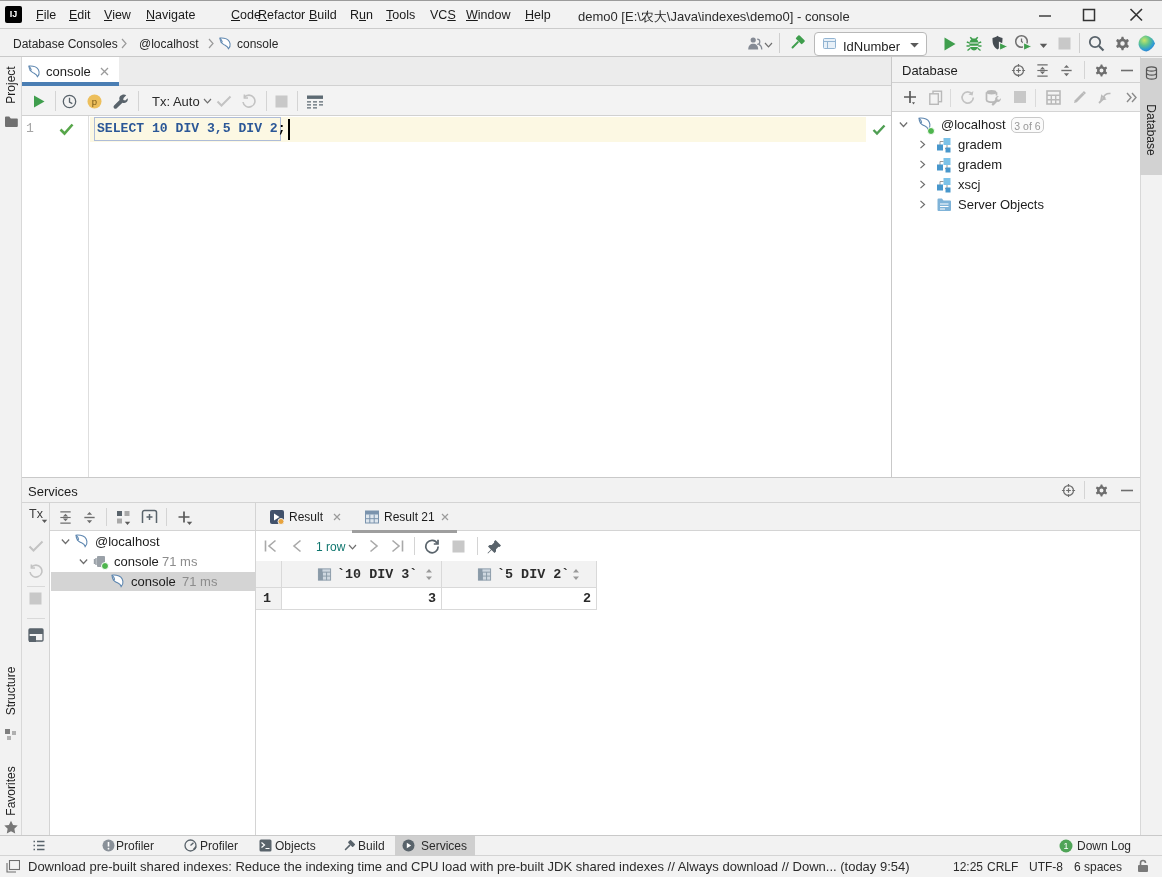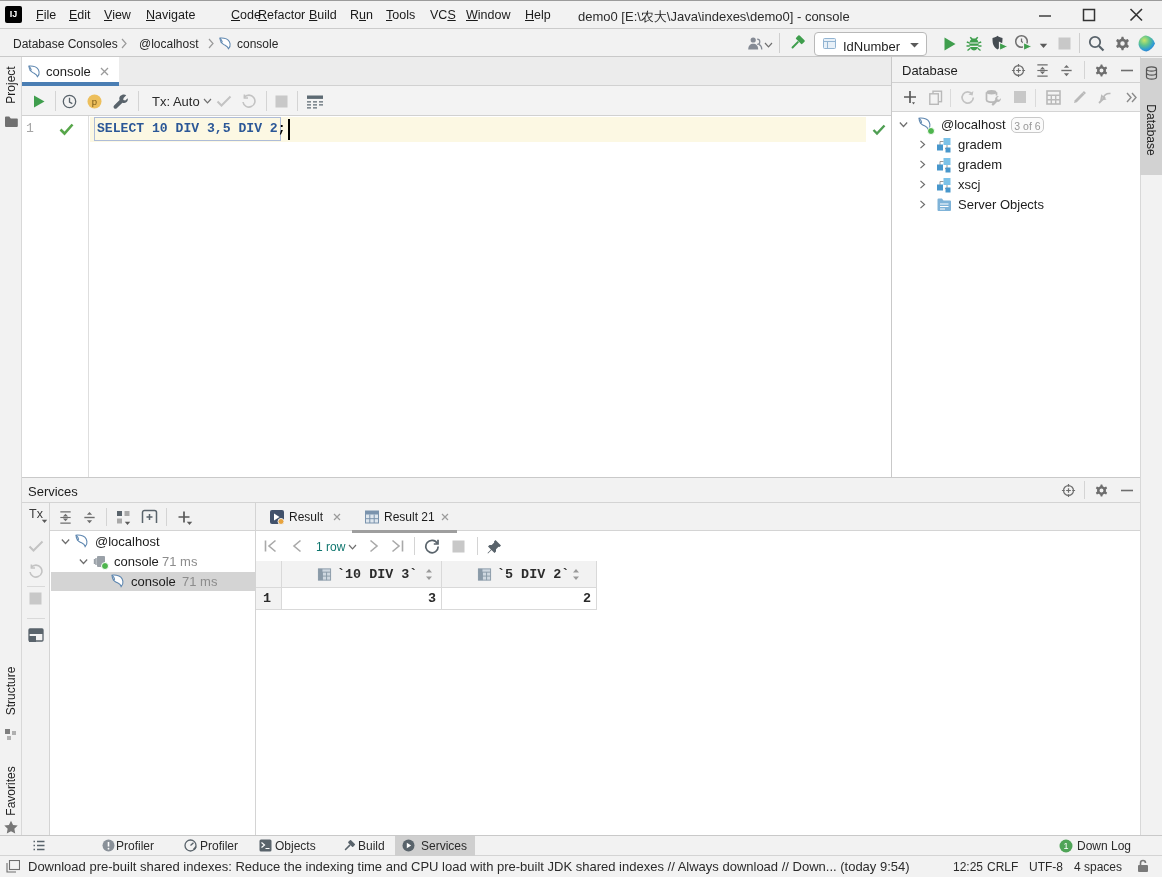--- a/index.html
+++ b/index.html
@@ -602,18 +602,18 @@
 </div>
 <div id="statusbar" class="t12" style="color:#2b2b2b">
   <svg class="abs" style="left:6px;top:860px" width="14" height="13" viewBox="0 0 14 13">
       <rect x="3.5" y="0.5" width="10" height="9" fill="none" stroke="#6e6e6e" stroke-width="1.1"></rect>
       <path d="M1 3 V12 H10" fill="none" stroke="#6e6e6e" stroke-width="1.1"></path>
     </svg>
   <div class="abs" style="left:28px;top:859px;font-size:13px">Download pre-built shared indexes: Reduce the indexing time and CPU load with pre-built JDK shared indexes // Always download // Down... (today 9:54)</div>
   <div class="abs" style="left:953px;top:860px">12:25</div>
   <div class="abs" style="left:987px;top:860px">CRLF</div>
   <div class="abs" style="left:1029px;top:860px">UTF-8</div>
-  <div class="abs" style="left:1074px;top:860px">4 spaces</div>
+  <div class="abs" style="left:1074px;top:860px">6 spaces</div>
   <svg class="abs" style="left:1137px;top:859px" width="12" height="14" viewBox="0 0 12 14">
       <rect x="1" y="6" width="10" height="7" rx="1" fill="#7a7a7a"></rect>
       <path d="M3.5 6 V4 a2.5 2.5 0 0 1 5 0" fill="none" stroke="#7a7a7a" stroke-width="1.6"></path>
     </svg>
 </div>
 
 </body></html>

